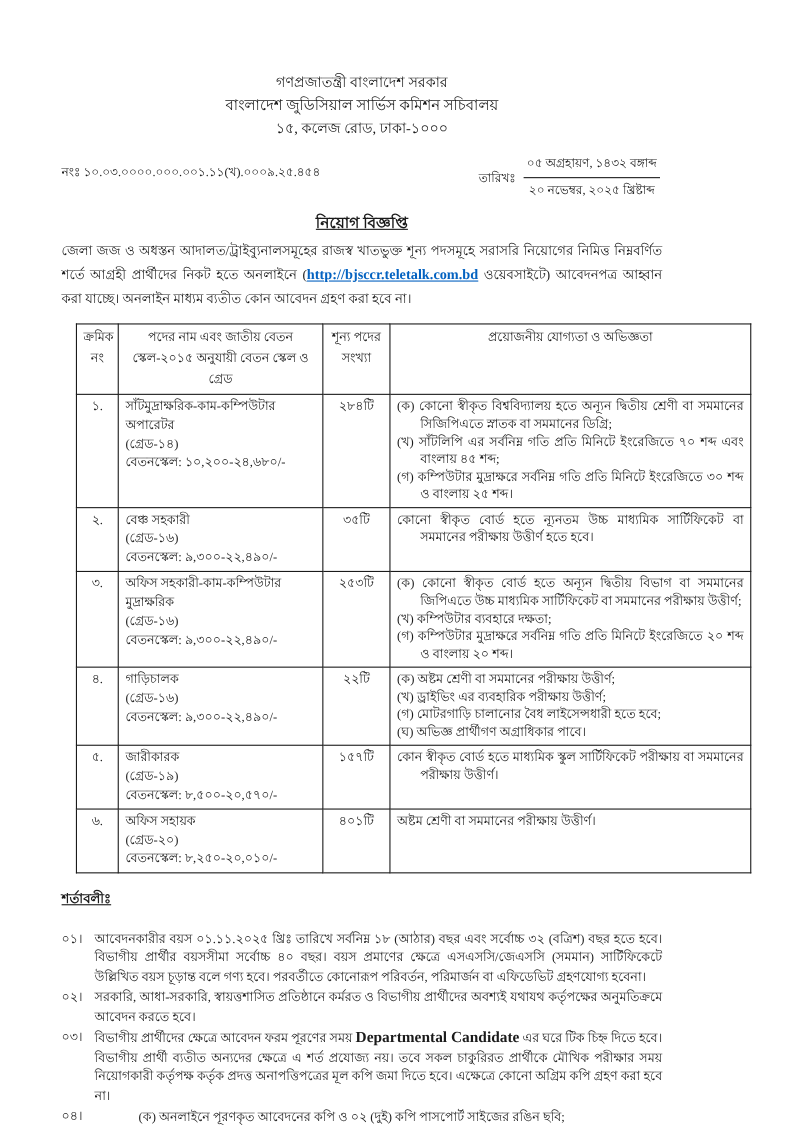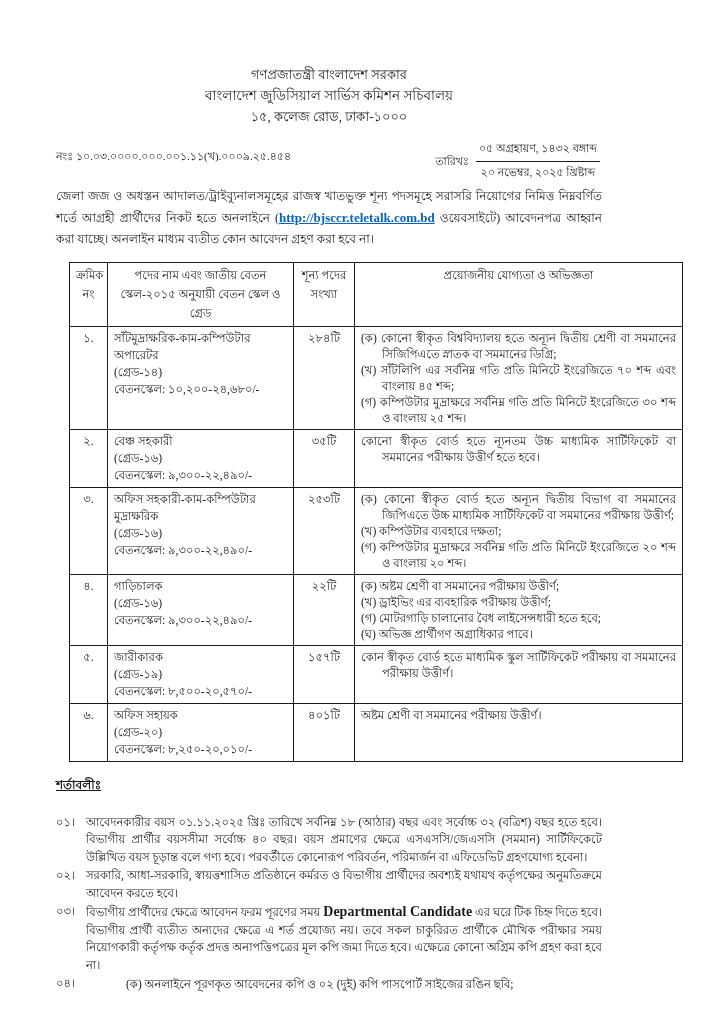--- a/index.html
+++ b/index.html
@@ -91,20 +91,21 @@
     <div class="memo-no">নংঃ ১০.০৩.০০০০.০০০.০০১.১১(খ).০০০৯.২৫.৪৫৪</div>
     <div class="date-block">
       <span class="date-label">তারিখঃ</span>
       <span class="date-stack">
         <span class="date-top">০৫ অগ্রহায়ণ, ১৪৩২ বঙ্গাব্দ</span>
         <span class="date-bottom">২০ নভেম্বর, ২০২৫ খ্রিষ্টাব্দ</span>
       </span>
     </div>
   </div>
 
+  <div class="notice-title">নিয়োগ বিজ্ঞপ্তি</div>
 
   <div class="intro"><span>জেলা জজ ও অধস্তন আদালত/ট্রাইব্যুনালসমূহের রাজস্ব খাতভুক্ত শূন্য পদসমূহে সরাসরি নিয়োগের নিমিত্ত নিম্নবর্ণিত শর্তে আগ্রহী প্রার্থীদের নিকট হতে অনলাইনে (</span><a class="intro-link">http://bjsccr.teletalk.com.bd</a><span> ওয়েবসাইটে) আবেদনপত্র আহ্বান করা যাচ্ছে। অনলাইন মাধ্যম ব্যতীত কোন আবেদন গ্রহণ করা হবে না।</span></div>
 
   <table class="vacancy-table">
     <colgroup>
       <col class="c-serial">
         <col class="c-post">
         <col class="c-vac">
         <col class="c-qual">
     </colgroup>

